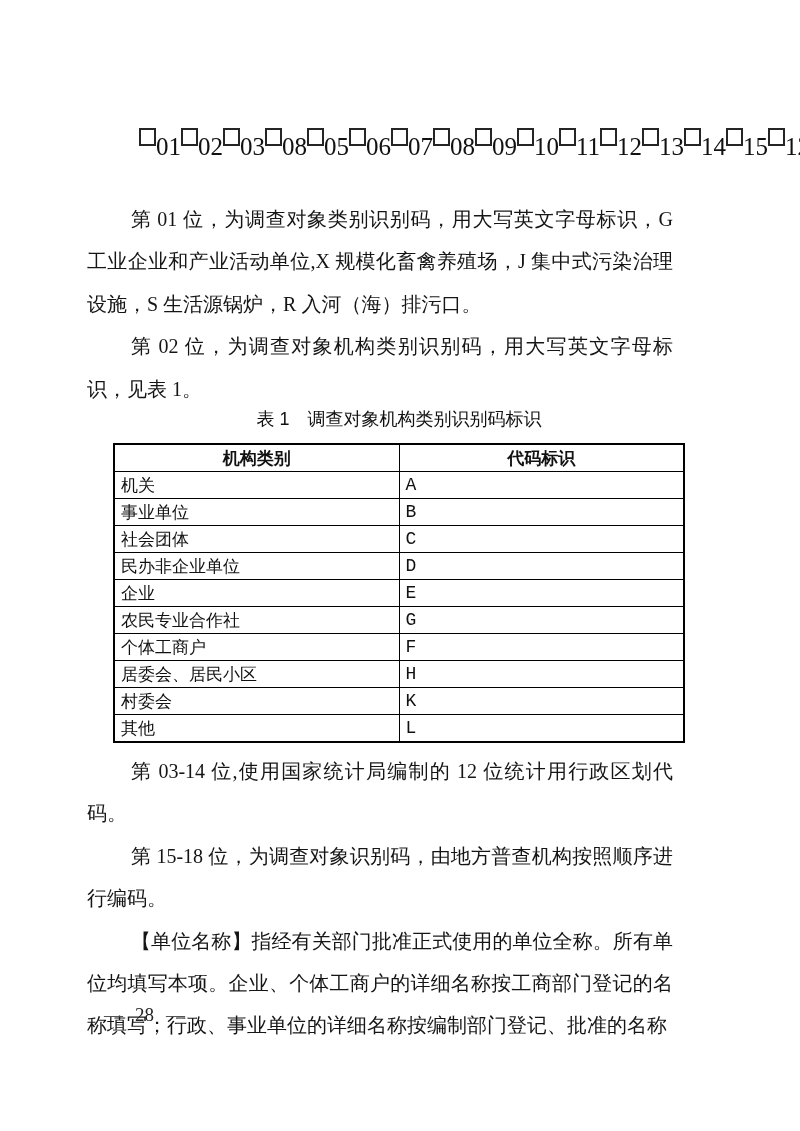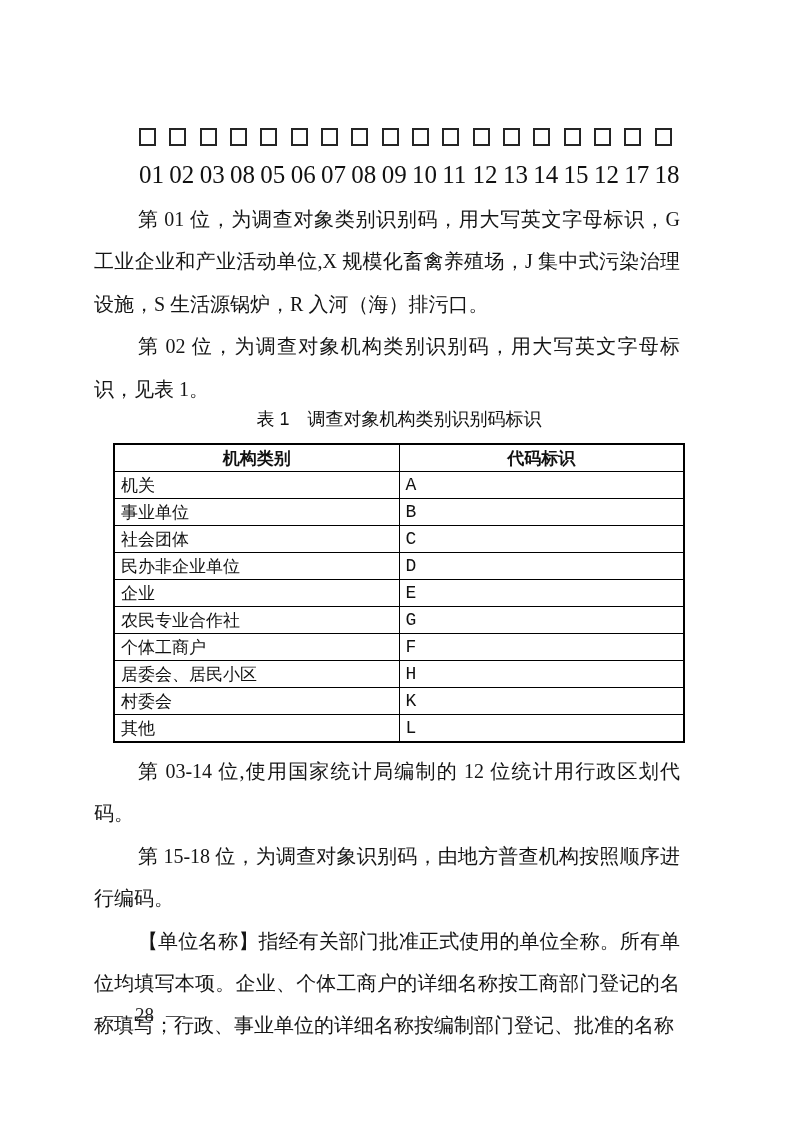--- a/index.html
+++ b/index.html
@@ -17,40 +17,41 @@
   .code-strip {
     position: absolute;
     left: 139px;
     top: 128px;
     width: 546px;
     display: flex;
   }
   .code-cell {
     flex: 1;
     display: flex;
-    flex-direction: column;
+    flex-direction: row;
+    align-items: center;
   }
   .code-box {
     width: 13px;
     height: 14px;
     border: 2px solid #252525;
     background: #ffffff;
     margin-bottom: 18px;
   }
   .code-num {
     font-size: 25px;
     line-height: 21px;
     color: #111111;
     font-family: "Liberation Serif", serif;
   }
 
   
   .flow {
     position: absolute;
-    left: 94px;
+    left: 87px;
     width: 586px;
     font-size: 20px;
     line-height: 42.4px;
     text-align: justify;
     color: #151515;
     font-family: "Liberation Serif", serif;
   }
   .flow p { margin: 0; text-indent: 44px; }
   .flow-upper { top: 198px; }
   .flow-lower { top: 750px; }

